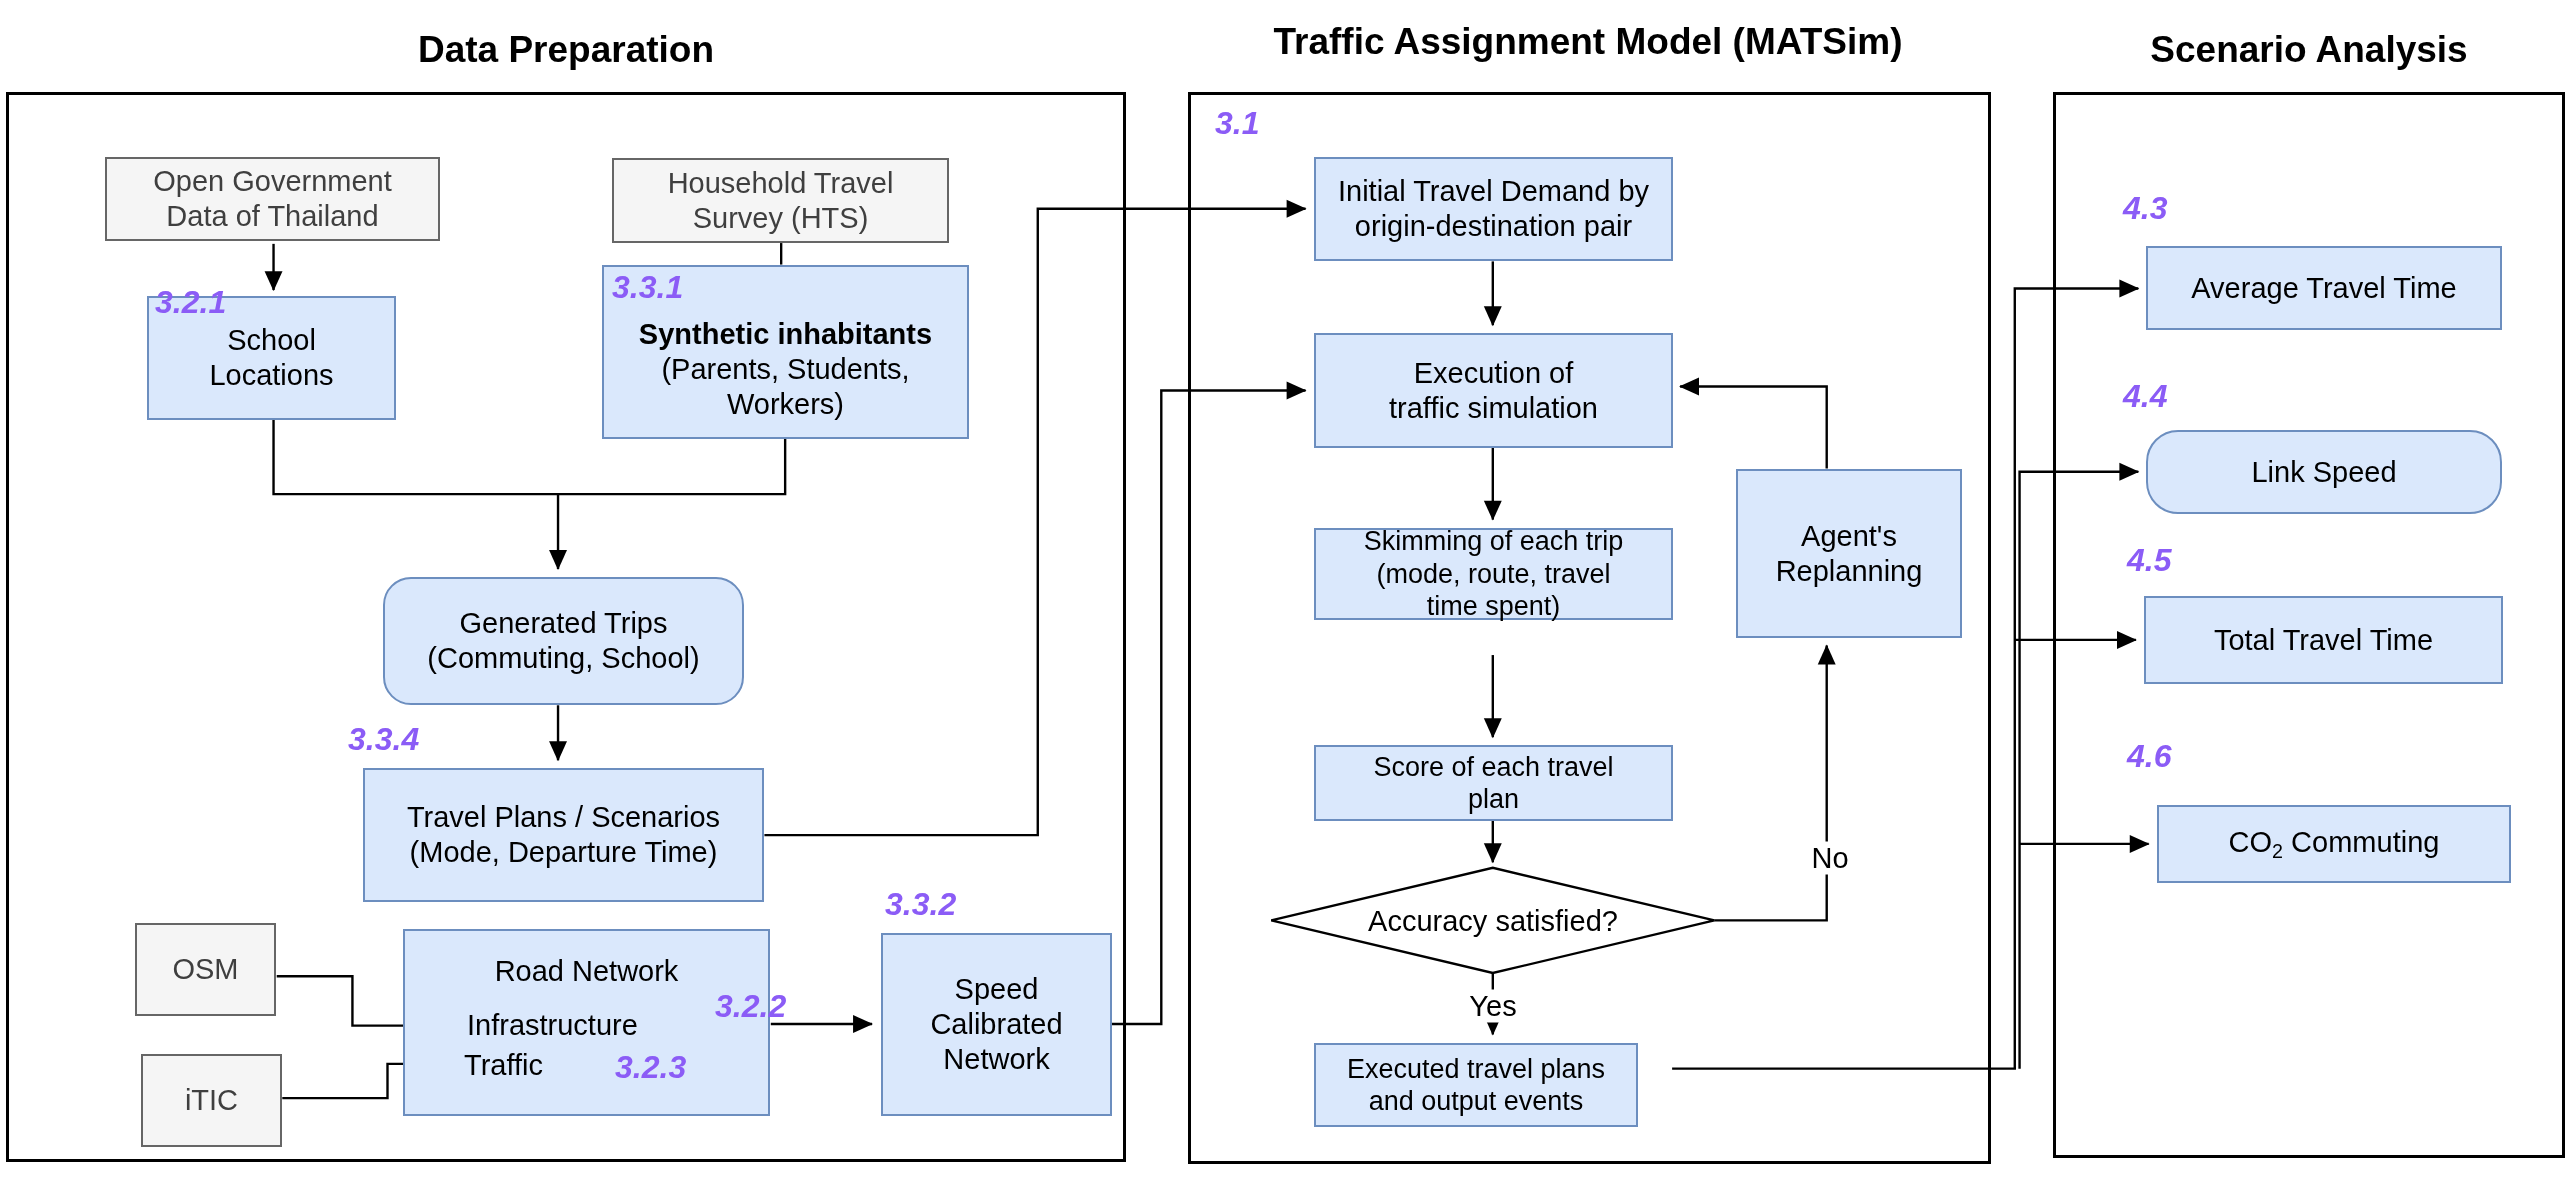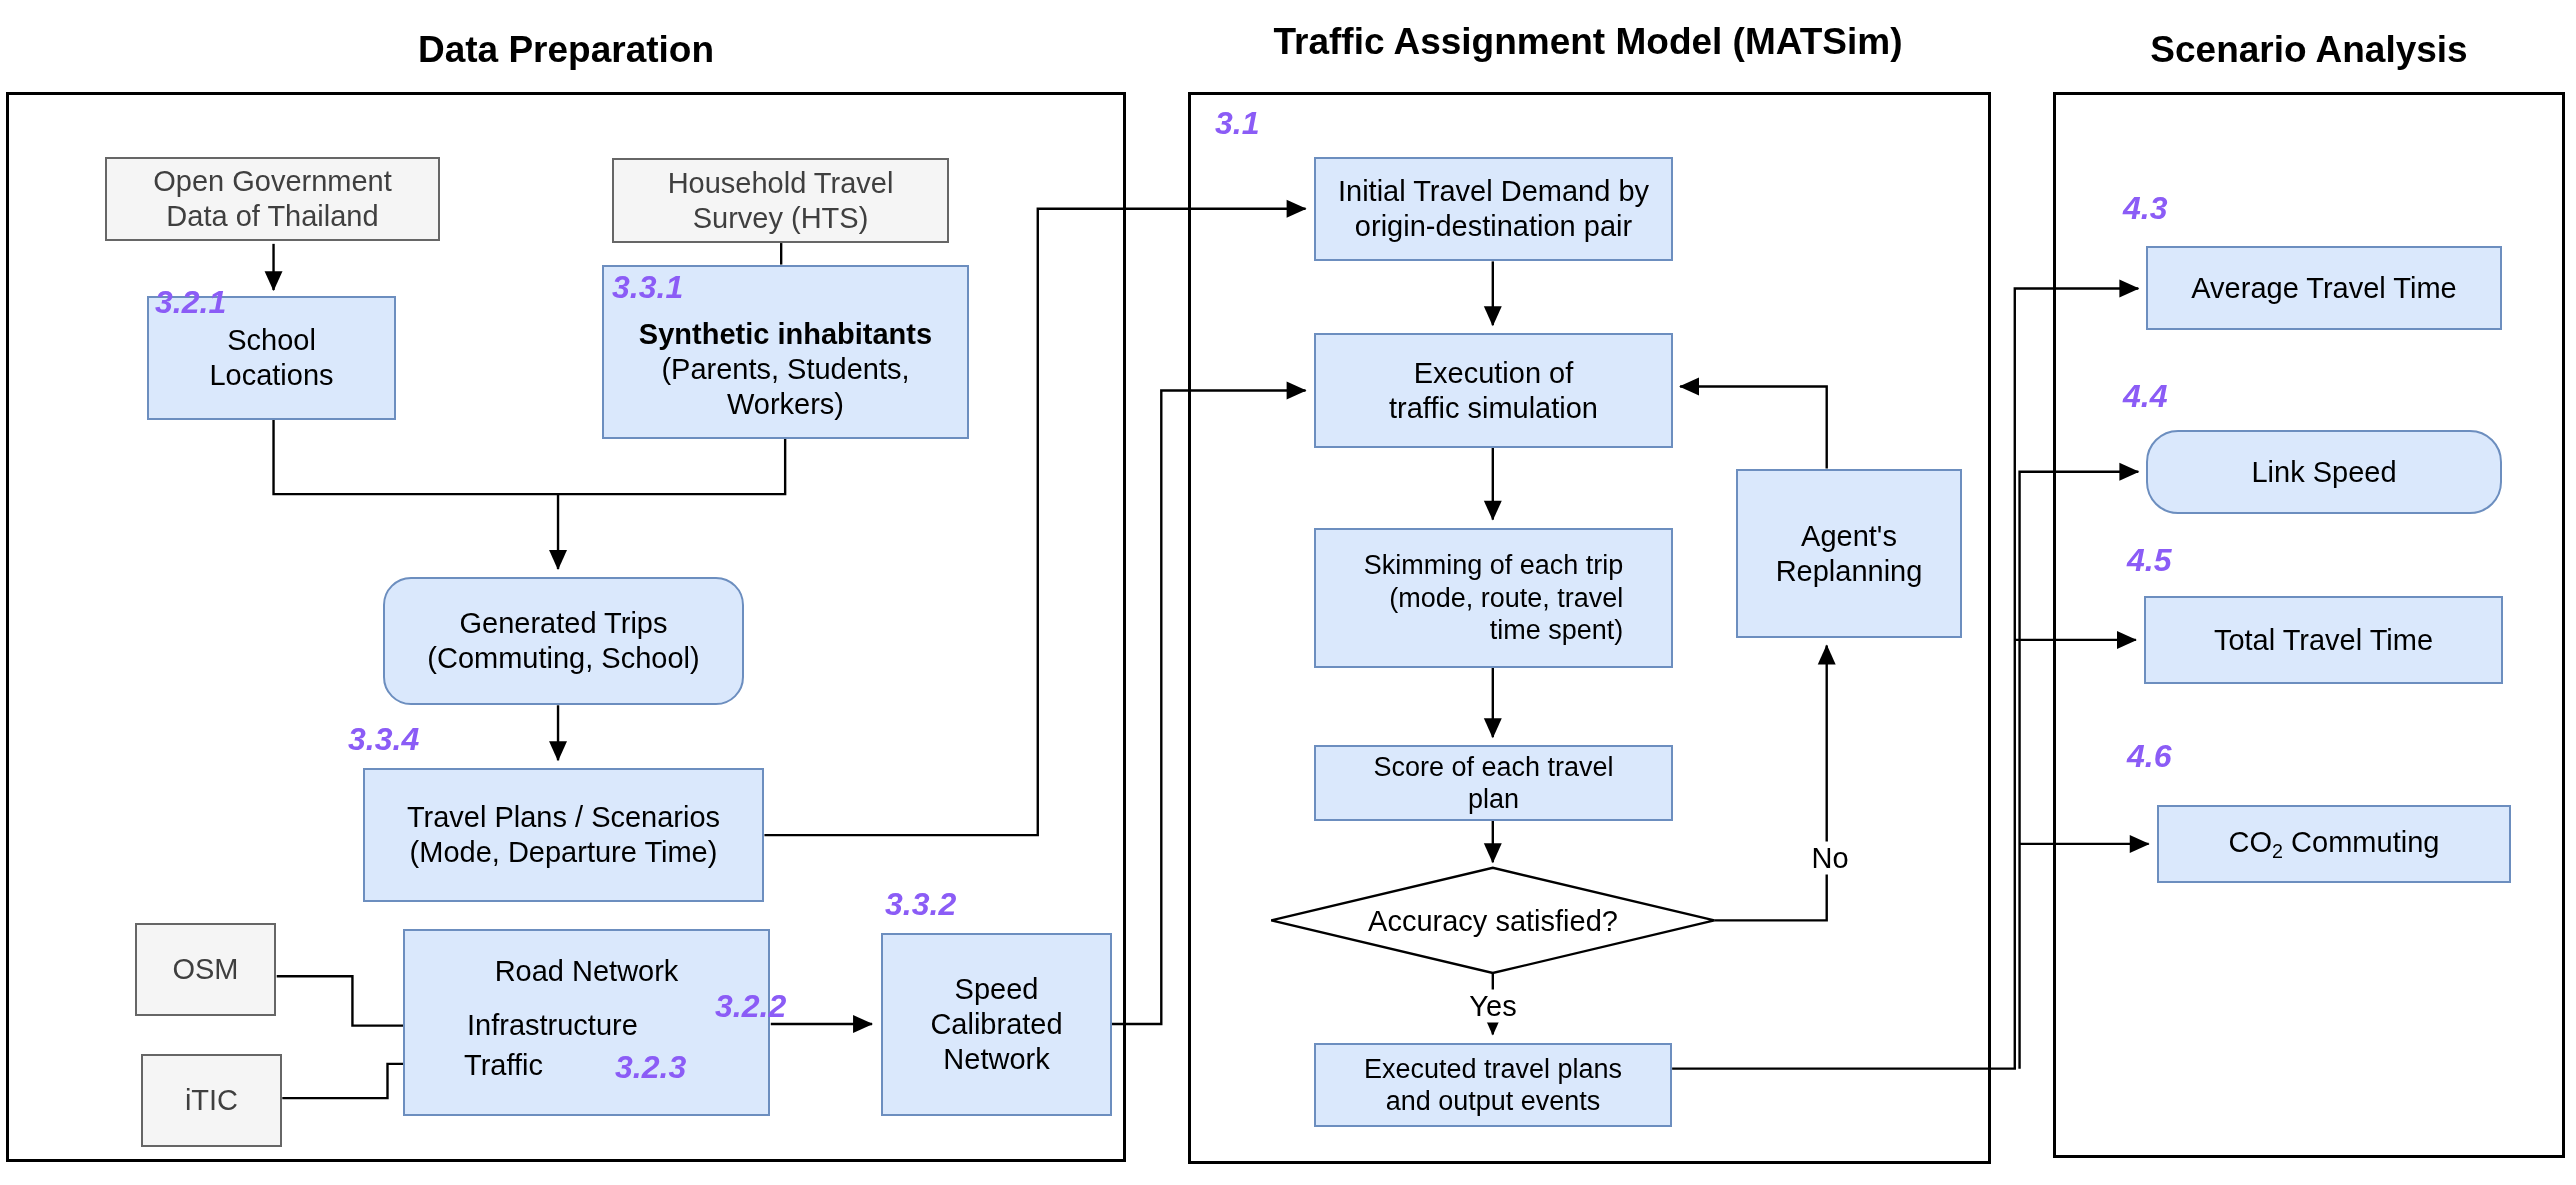--- a/index.html
+++ b/index.html
@@ -143,41 +143,41 @@
   <div class="node blue" style="left:1314px;top:157px;width:359px;height:104px;">
     <span>Initial Travel Demand by
 origin-destination pair</span>
   </div>
 
   <div class="node blue" style="left:1314px;top:333px;width:359px;height:115px;">
     <span>Execution of
 traffic simulation</span>
   </div>
 
-  <div class="node blue" style="left:1314px;top:528px;width:359px;height:140px;font-size:27px;text-align:right;">
+  <div class="node blue" style="left:1314px;top:528px;width:359px;height:92px;font-size:27px;">
     <span>Skimming of each trip
 (mode, route, travel
 time spent)</span>
   </div>
 
   <div class="node blue" style="left:1314px;top:745px;width:359px;height:76px;font-size:27px;">
     <span>Score of each travel
 plan</span>
   </div>
 
   <div class="diamond-label" style="left:1493px;top:921px;">Accuracy satisfied?</div>
   <div class="edge-label" style="left:1493px;top:1006px;">Yes</div>
   <div class="edge-label" style="left:1830px;top:858px;">No</div>
 
   <div class="node blue" style="left:1736px;top:469px;width:226px;height:169px;">
     <span>Agent's
 Replanning</span>
   </div>
 
-  <div class="node blue" style="left:1314px;top:1043px;width:358px;height:84px;font-size:27px;">
+  <div class="node blue" style="left:1314px;top:1043px;width:324px;height:84px;font-size:27px;">
     <span>Executed travel plans
 and output events</span>
   </div>
 
   <div class="ref" style="left:2123px;top:190px;">4.3</div>
   <div class="node blue" style="left:2146px;top:246px;width:356px;height:84px;">
     <span>Average Travel Time</span>
   </div>
 
   <div class="ref" style="left:2123px;top:378px;">4.4</div>

